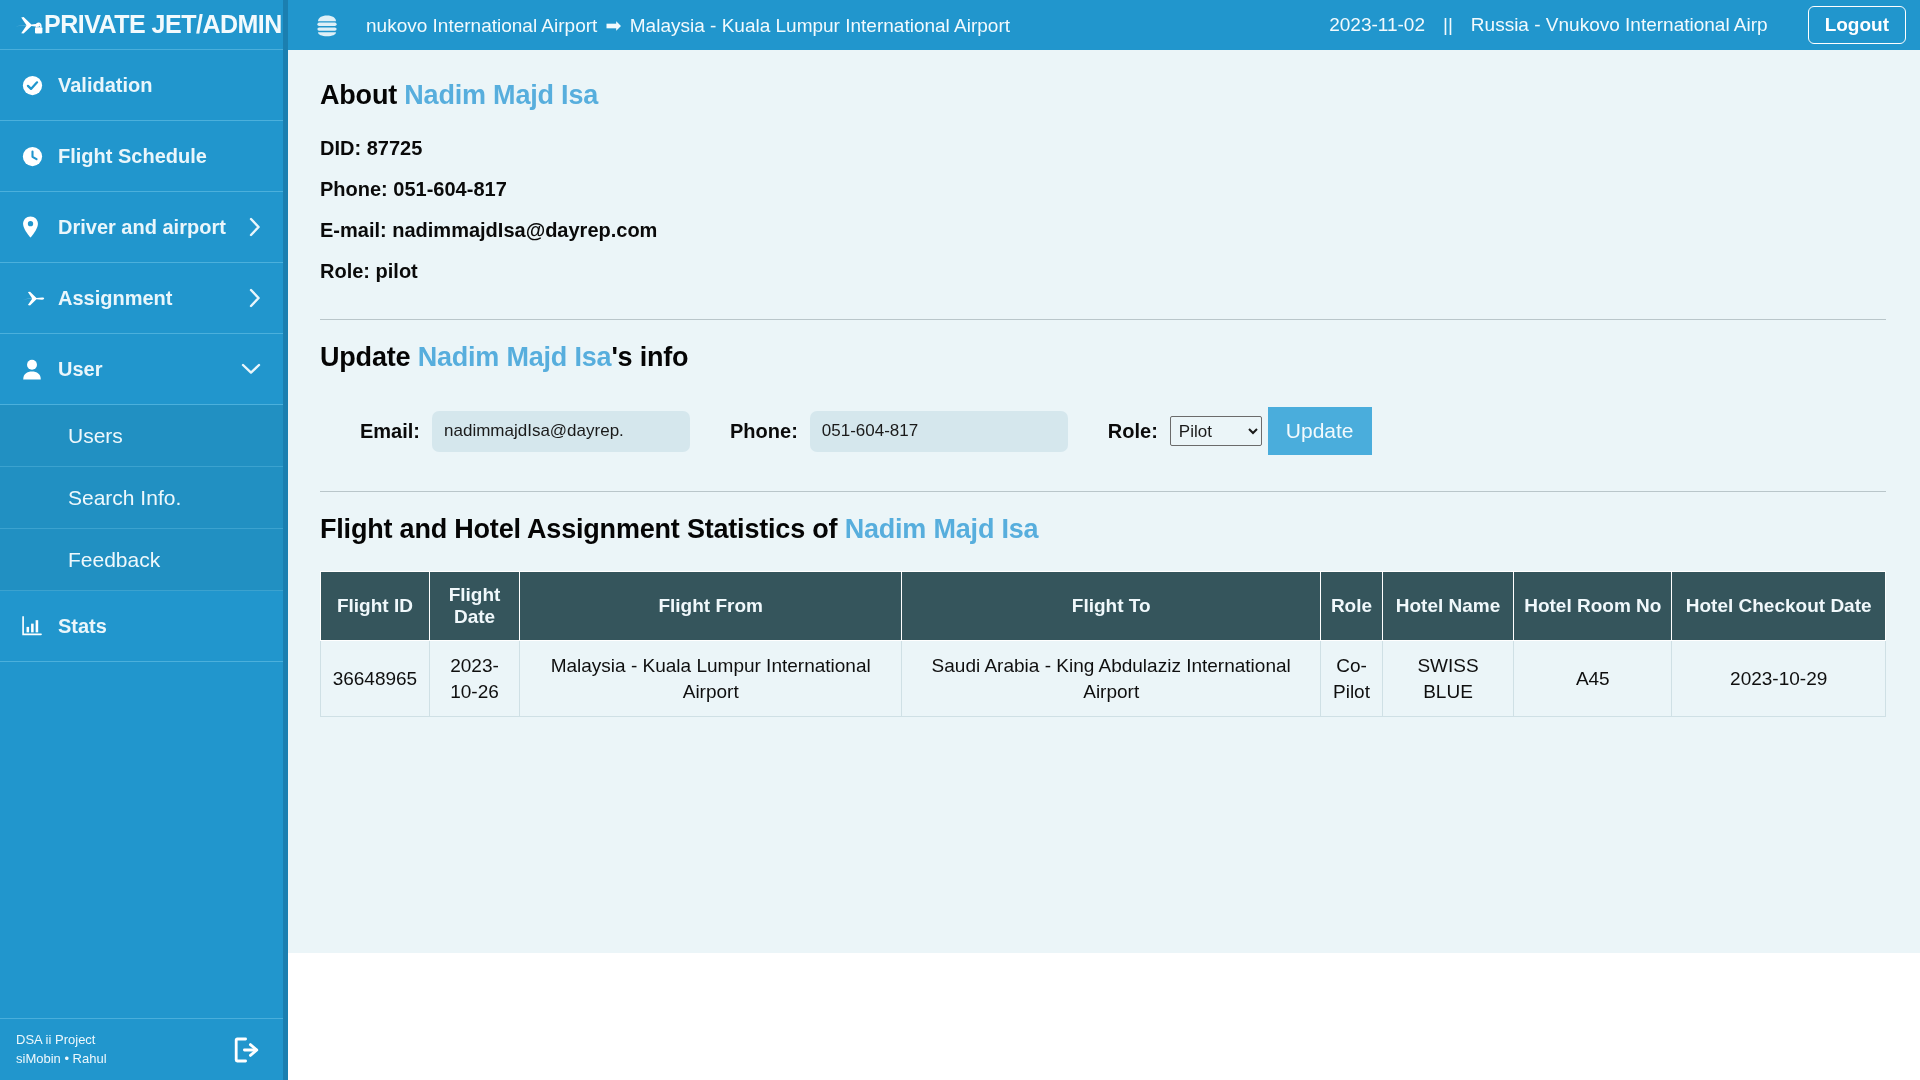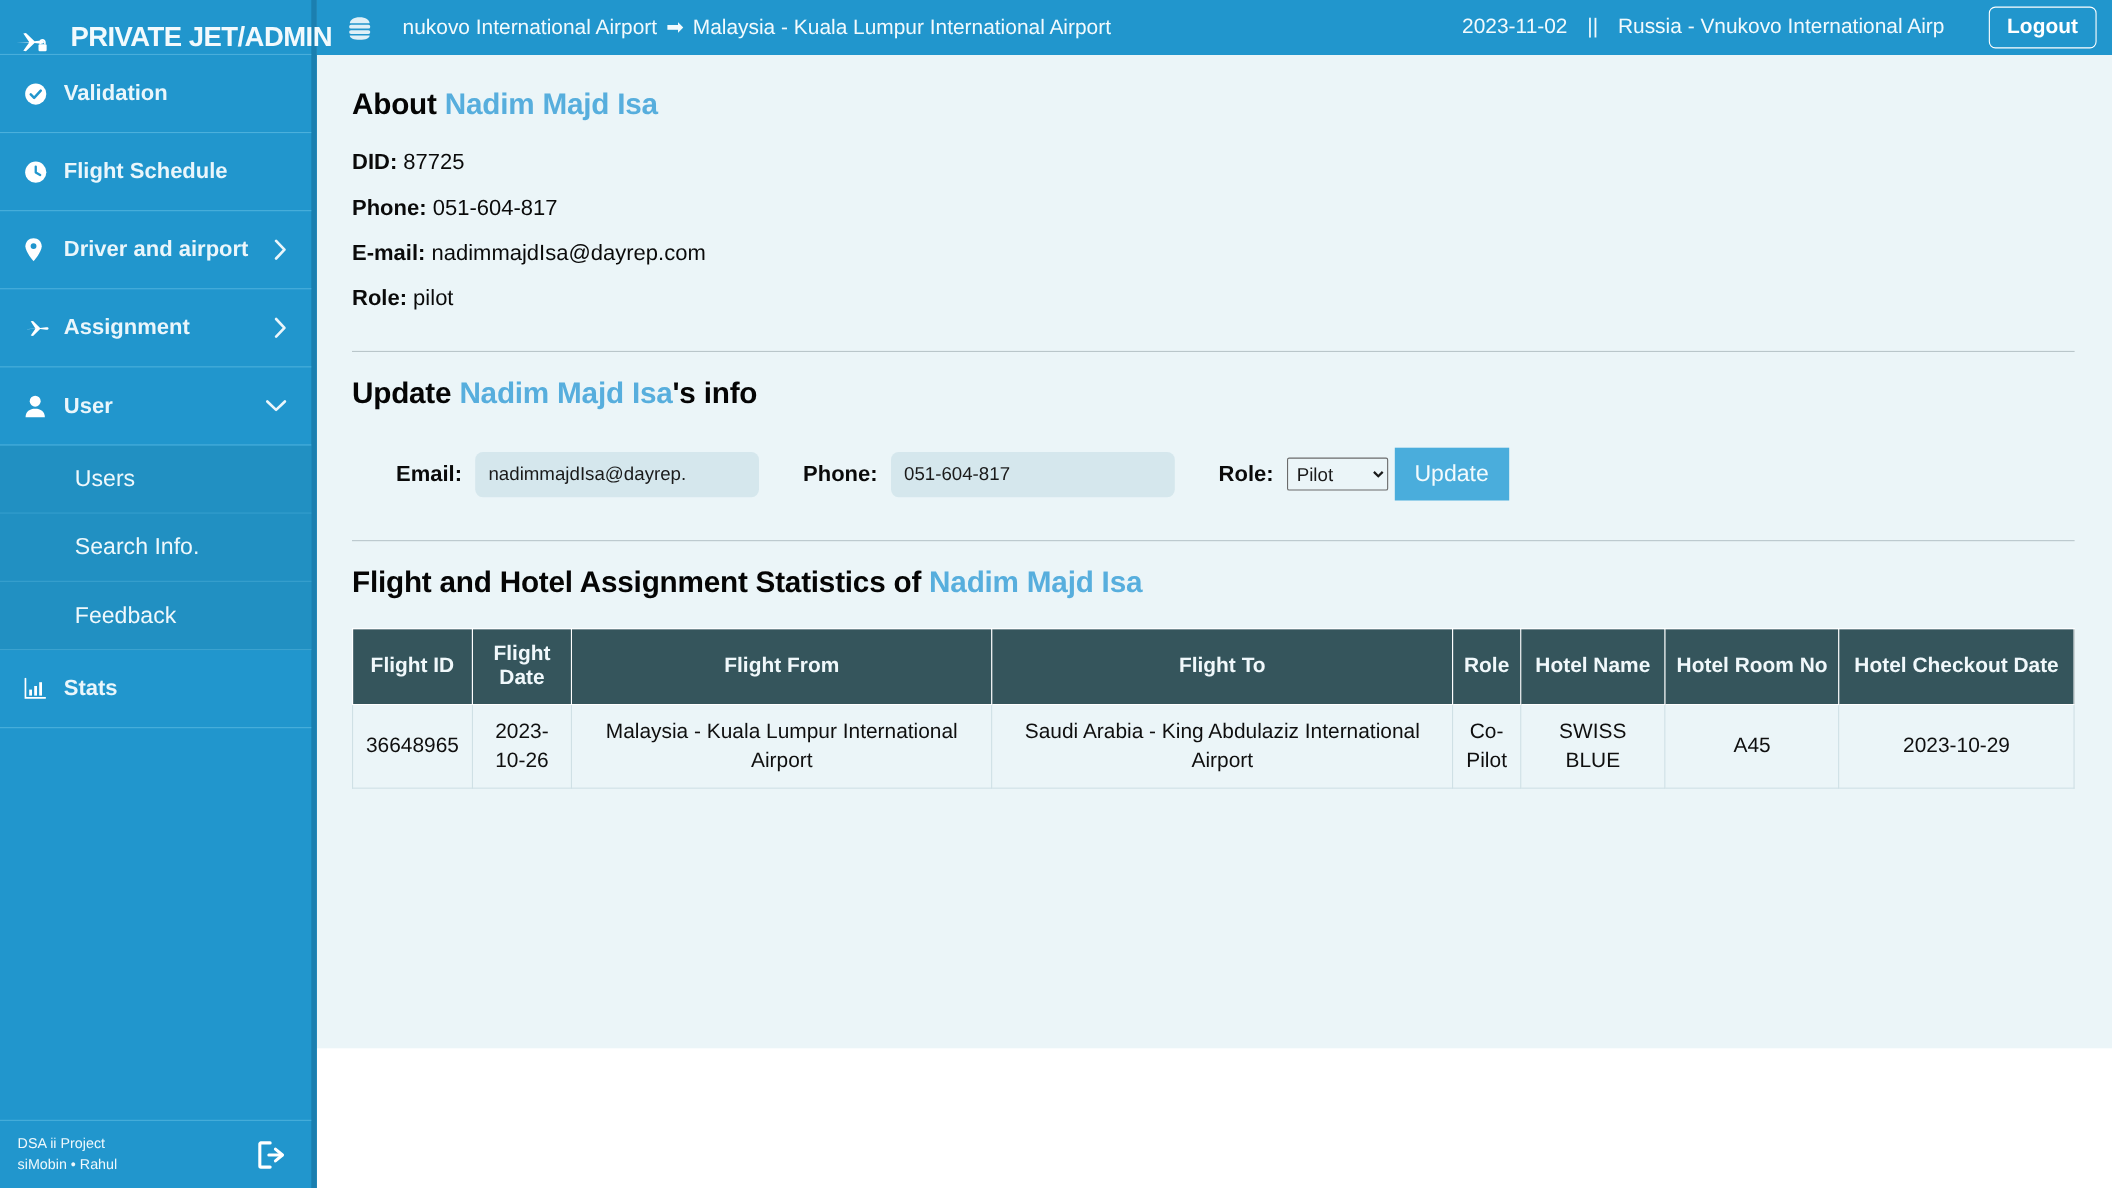--- a/index.html
+++ b/index.html
@@ -27,22 +27,22 @@
     color: #e8f4fa;
     display: flex;
     flex-direction: column;
     flex: 0 0 288px;
     position: relative;
     border-right: 5px solid #1b7fb0;
   }
   .brand {
     height: 50px;
     display: flex;
-    align-items: flex-end;
-    gap: 20px;
+    align-items: center;
+    gap: 0;
     padding: 0 14px;
     border-bottom: 1px solid #49aedb;
     flex: 0 0 50px;
   }
   .brand-icon { display: flex; align-items: center; color: #ffffff; }
   .brand-text {
     font-size: 25px;
     font-weight: 700;
     letter-spacing: -0.5px;
     color: #f2fafd;
@@ -175,21 +175,21 @@
   }
   .hl { color: #57aedd; font-weight: 700; }
 
   .about-list { margin-top: 26px; }
   .about-row {
     font-size: 20px;
     color: #0a0a0a;
     margin-bottom: 18px;
   }
   .about-row b { font-weight: 700; }
-  .about-row span { font-weight: 400; }
+  .about-row span { font-weight: 700; }
 
   hr.divider {
     border: none;
     border-top: 1px solid #b9c6ca;
     margin: 36px 0 0 0;
   }
 
   
   .form-row {
     margin-top: 34px;

